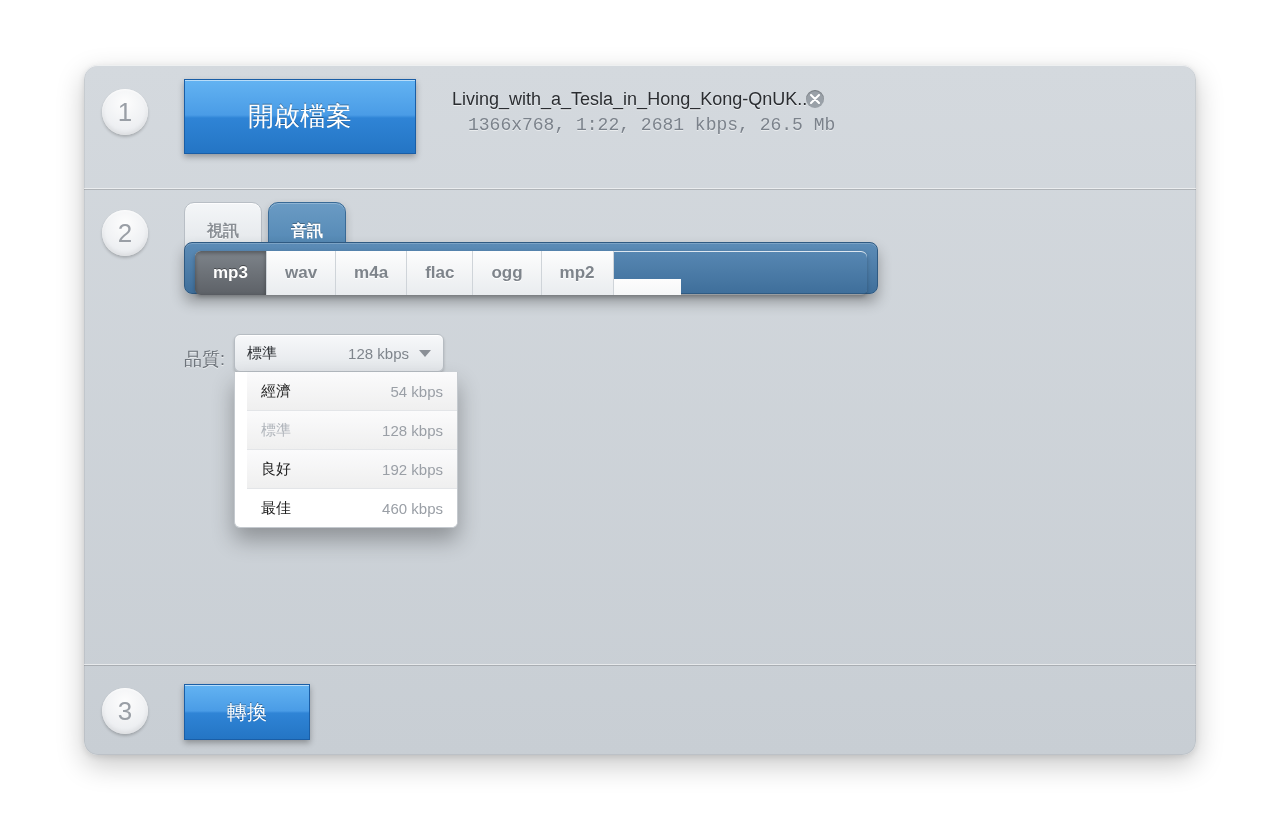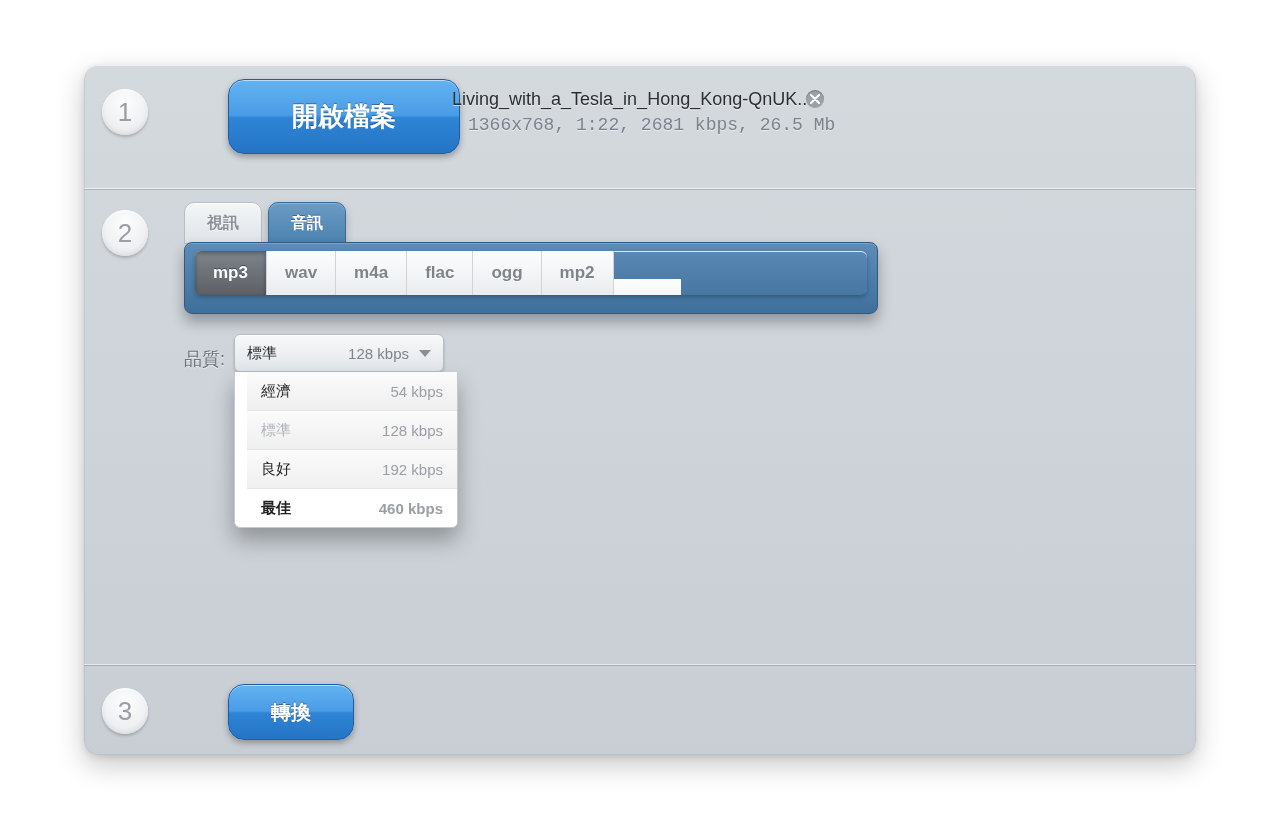--- a/index.html
+++ b/index.html
@@ -56,33 +56,32 @@
     color: #9a9fa6;
     font-family: "Helvetica Neue", Arial, sans-serif;
   }
   .s1 .badge { top: 24px; }
   .s2 .badge { top: 20px; }
   .s3 .badge { top: 22px; }
 
   .blue-btn {
     position: absolute;
     border: 1px solid #1a5ea6;
-    border-radius: 16px;
+    border-radius: 0;
     background: linear-gradient(#63b3f2 0%, #4a9ce6 48%, #2f84d6 52%, #2475c4 100%);
     box-shadow:
       inset 0 1px 0 rgba(255,255,255,.55),
       0 3px 6px rgba(0,0,0,.30);
     color: #fff;
-    font-weight: 700;
+    font-weight: 400;
     text-shadow: 0 -1px 0 rgba(0,0,0,.35);
     display: flex;
     align-items: center;
     justify-content: center;
     cursor: pointer;
-    margin-left: 44px;
   }
   .open-btn { left: 100px; top: 14px; width: 230px; height: 73px; font-size: 26px; }
   .convert-btn { left: 100px; top: 18px; width: 124px; height: 54px; font-size: 20px; }
 
   .file-title {
     position: absolute;
     left: 368px; top: 24px;
     font-size: 18px;
     color: #2a2d31;
     text-shadow: 0 1px 0 rgba(255,255,255,.6);
@@ -109,21 +108,21 @@
 
   .tabs-row {
     position: absolute;
     left: 100px; top: 12px;
     height: 40px;
     display: flex;
     gap: 6px;
   }
   .tab {
     height: 40px;
-    padding: 0 22px;
+    padding: 8px 22px;
     border-radius: 10px 10px 0 0;
     display: flex; align-items: center; justify-content: center;
     font-size: 16px; font-weight: 600;
     cursor: pointer;
   }
   .tab-inactive {
     background: linear-gradient(#f4f6f8, #dfe3e7);
     border: 1px solid #b8bec5;
     color: #8a8f95;
     text-shadow: 0 1px 0 #fff;
@@ -133,21 +132,21 @@
     background: linear-gradient(#6a9bc4, #4d82af);
     border: 1px solid #396a96;
     color: #fff;
     text-shadow: 0 -1px 0 rgba(0,0,0,.30);
     box-shadow: inset 0 1px 0 rgba(255,255,255,.25), 0 4px 8px rgba(0,0,0,.20);
   }
 
   .format-strip {
     position: absolute;
     left: 100px; top: 52px;
-    width: 694px; height: 72px;
+    width: 694px; height: 52px;
     border-radius: 8px;
     background: linear-gradient(#5c8cb7, #3f6f9b);
     border: 1px solid #2f5a82;
     box-shadow:
       inset 0 1px 0 rgba(255,255,255,.20),
       0 8px 14px rgba(0,0,0,.30);
     padding: 8px 10px;
     box-sizing: border-box;
   }
   .format-inner {
@@ -224,21 +223,21 @@
   .opt {
     display: flex;
     align-items: center;
     height: 38px;
     padding: 0 14px;
     font-size: 15px;
     cursor: pointer;
     background: linear-gradient(#fbfbfc, #efefef);
     border-bottom: 1px solid #e3e5e8;
   }
-  .opt:last-child { border-bottom: none; font-weight: bold; }
+  .opt:last-child { border-bottom: none; }
   .opt .opt-name  { flex: 1; color: #222; }
   .opt .opt-value { color: #9a9fa6; }
   .opt-disabled .opt-name { color: #b0b5bb; }
   .opt-highlight { background: #fff; }
 </style>
 </head>
 <body>
 
 <div class="panel">
 

